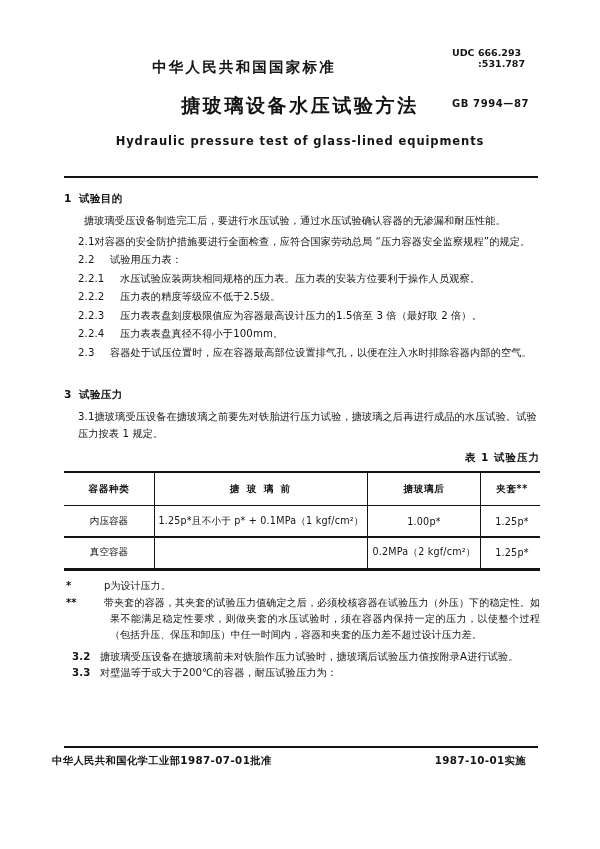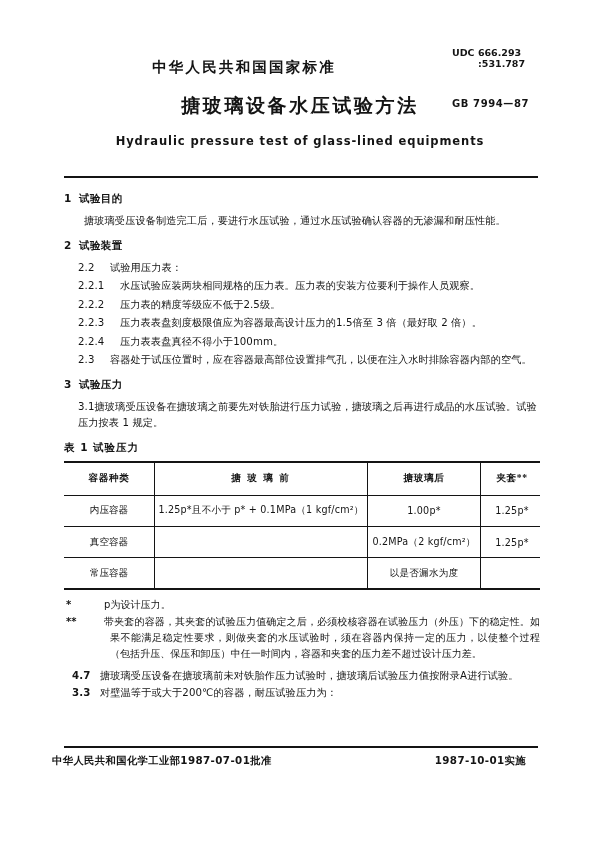--- a/index.html
+++ b/index.html
@@ -134,21 +134,21 @@
   }
   .sec3-hang .cnum {
     font-weight: bold;
     display: inline-block;
     min-width: 28px;
     margin-left: 8px;
   }
 
   
   .tbl-caption {
-    text-align: left;
+    text-align: right;
     font-size: 10.5px;
     font-weight: bold;
     margin: 9px 0 6px 0;
     letter-spacing: 1px;
   }
   table.ptable {
     border-collapse: collapse;
     width: 476px;
     font-size: 9.6px;
     table-layout: fixed;
@@ -157,21 +157,21 @@
     border: none;
     padding: 0;
     vertical-align: middle;
     text-align: center;
   }
   .cell-kind  { width: 90px; }
   .cell-pre   { width: 212px; }
   .cell-post  { width: 112px; }
   .cell-jack  { width: 62px; }
 
-  .ptable tr.hrow td { height: 32px; font-weight: bold; letter-spacing: 2px; font-family: Liberation Serif, serif; }
+  .ptable tr.hrow td { height: 32px; font-weight: bold; letter-spacing: 2px; }
   .ptable tr.hrow td.cell-kind { letter-spacing: 0.6px; }
   .ptable tr.hrow td.cell-post,
   .ptable tr.hrow td.cell-jack { letter-spacing: 0.6px; }
   .ptable tr.drow td { height: 30px; }
 
   .ptable td.vl { border-left: 1.3px solid #141414; }
   .tbl-wrap { position: relative; }
   .tline {
     width: 476px;
     background: #141414;
@@ -235,24 +235,24 @@
   <div class="rule-top"></div>
 
   <div class="body-area">
 
     <div class="h1">
       <span class="num">1</span><span>试验目的</span>
     </div>
 
     <div class="para indent">搪玻璃受压设备制造完工后，要进行水压试验，通过水压试验确认容器的无渗漏和耐压性能。</div>
 
-    <div class="h1" style="margin-top:9px">
-      <span class="num">2</span><span>试验装置</span>
-    </div>
-
+
+    <div class="clause-hang">
+      <span class="cnum">2.1</span><span>对容器的安全防护措施要进行全面检查，应符合国家劳动总局 “压力容器安全监察规程”的规定。</span>
+    </div>
 
     <div class="clause">
       <span class="cnum">2.2</span><span>试验用压力表：</span>
     </div>
 
     <div class="clause">
       <span class="cnum wide">2.2.1</span><span>水压试验应装两块相同规格的压力表。压力表的安装方位要利于操作人员观察。</span>
     </div>
 
     <div class="clause">
@@ -264,21 +264,21 @@
     </div>
 
     <div class="clause">
       <span class="cnum wide">2.2.4</span><span>压力表表盘真径不得小于100mm。</span>
     </div>
 
     <div class="clause">
       <span class="cnum">2.3</span><span>容器处于试压位置时，应在容器最高部位设置排气孔，以便在注入水时排除容器内部的空气。</span>
     </div>
 
-    <div class="h1" style="margin-top:9px">
+    <div class="h1" style="margin-top:27px">
       <span class="num">3</span><span>试验压力</span>
     </div>
 
     <div class="clause-hang">
       <span class="cnum">3.1</span><span>搪玻璃受压设备在搪玻璃之前要先对铁胎进行压力试验，搪玻璃之后再进行成品的水压试验。试验压力按表 1 规定。</span>
     </div>
 
     <div class="tbl-caption">表 1  试验压力</div>
 
     <div class="tbl-wrap">
@@ -312,44 +312,34 @@
             <tr class="drow">
           <td class="cell-kind">真空容器</td>
           <td class="cell-pre vl mono-val"></td>
           <td class="cell-post vl mono-val">0.2MPa（2 kgf/cm²）</td>
           <td class="cell-jack vl mono-val">1.25p*</td>
         </tr>
       </tbody>
         </table>
       <div class="tline thin"></div>
 
-      <table class="ptable">
-        <tbody>
-            <tr class="drow">
-          <td class="cell-kind">常压容器</td>
-          <td class="cell-pre vl mono-val"></td>
-          <td class="cell-post vl mono-val">以是否漏水为度</td>
-          <td class="cell-jack vl mono-val"></td>
-        </tr>
-      </tbody>
-        </table>
       <div class="tline thick"></div>
     </div>
 
     <div class="fnotes">
       <div class="fnote">
         <span class="mk">*</span><span>p为设计压力。</span>
       </div>
       <div class="fnote">
         <span class="mk">**</span><span>带夹套的容器，其夹套的试验压力值确定之后，必须校核容器在试验压力（外压）下的稳定性。如果不能满足稳定性要求，则做夹套的水压试验时，须在容器内保持一定的压力，以使整个过程（包括升压、保压和卸压）中任一时间内，容器和夹套的压力差不超过设计压力差。</span>
       </div>
     </div>
 
     <div class="sec3-hang" style="margin-top:6px">
-      <span class="cnum">4.7</span><span>搪玻璃受压设备在搪玻璃前未对铁胎作压力试验时，搪玻璃后试验压力值按附录A进行试验。</span>
+      <span class="cnum">3.2</span><span>搪玻璃受压设备在搪玻璃前未对铁胎作压力试验时，搪玻璃后试验压力值按附录A进行试验。</span>
     </div>
 
     <div class="sec3-hang">
       <span class="cnum">3.3</span><span>对壁温等于或大于200℃的容器，耐压试验压力为：</span>
     </div>
 
   </div>
 
   <div class="rule-bottom"></div>
 

